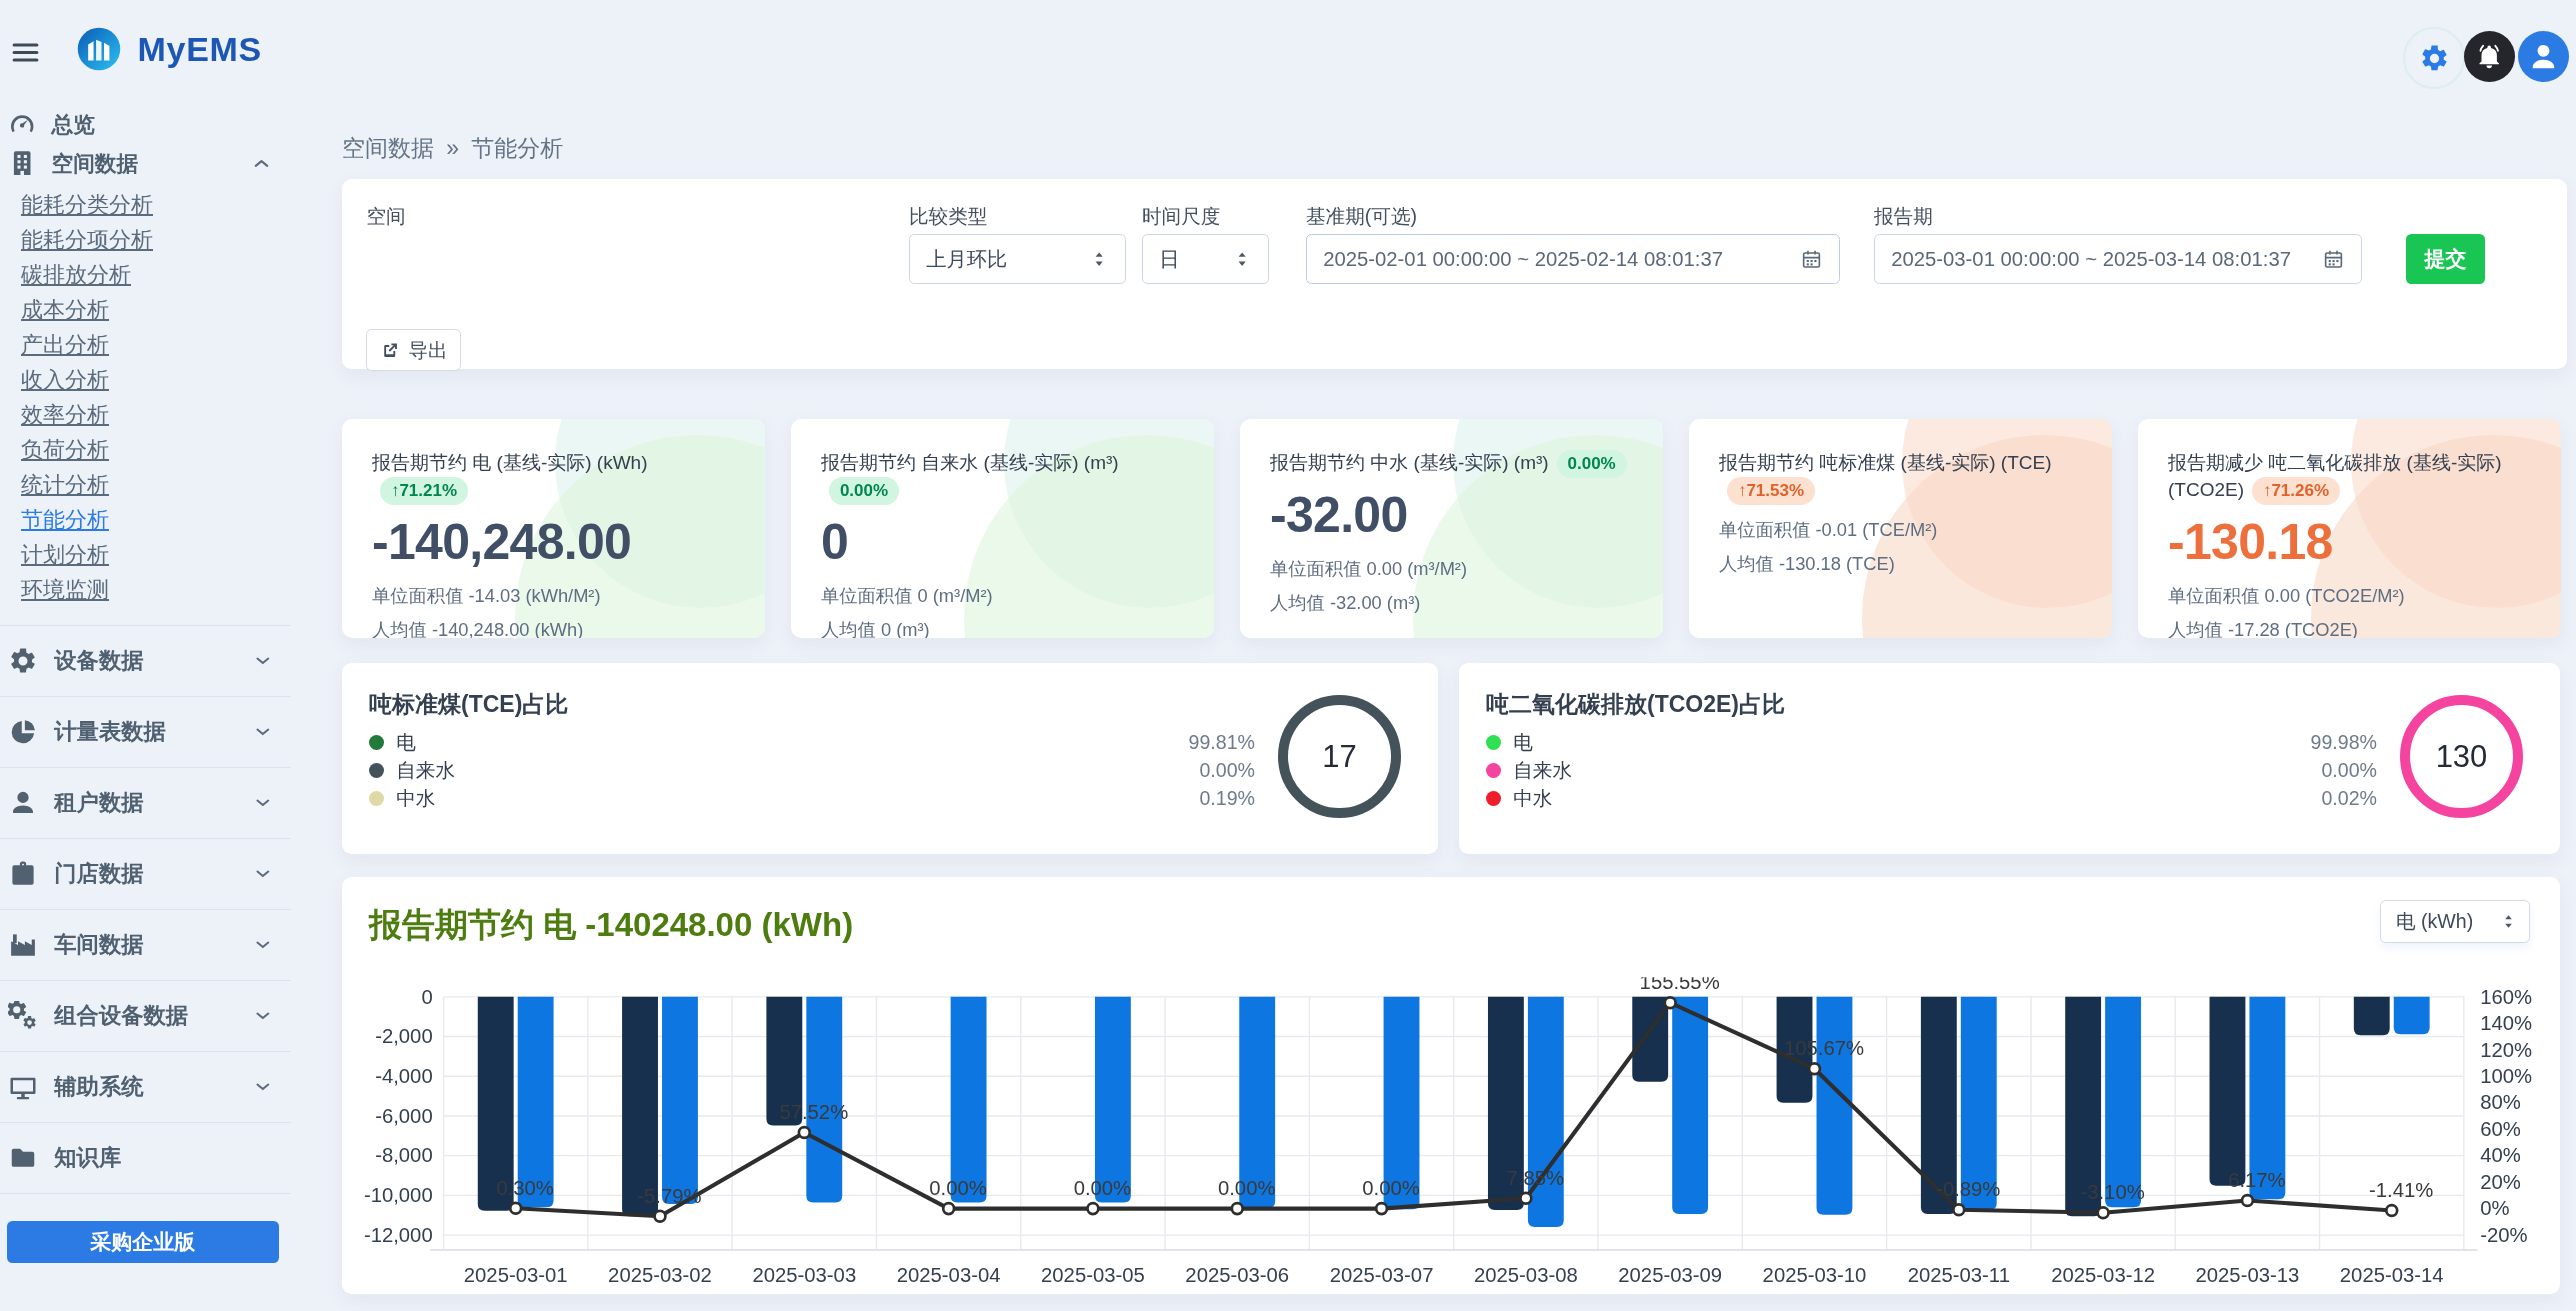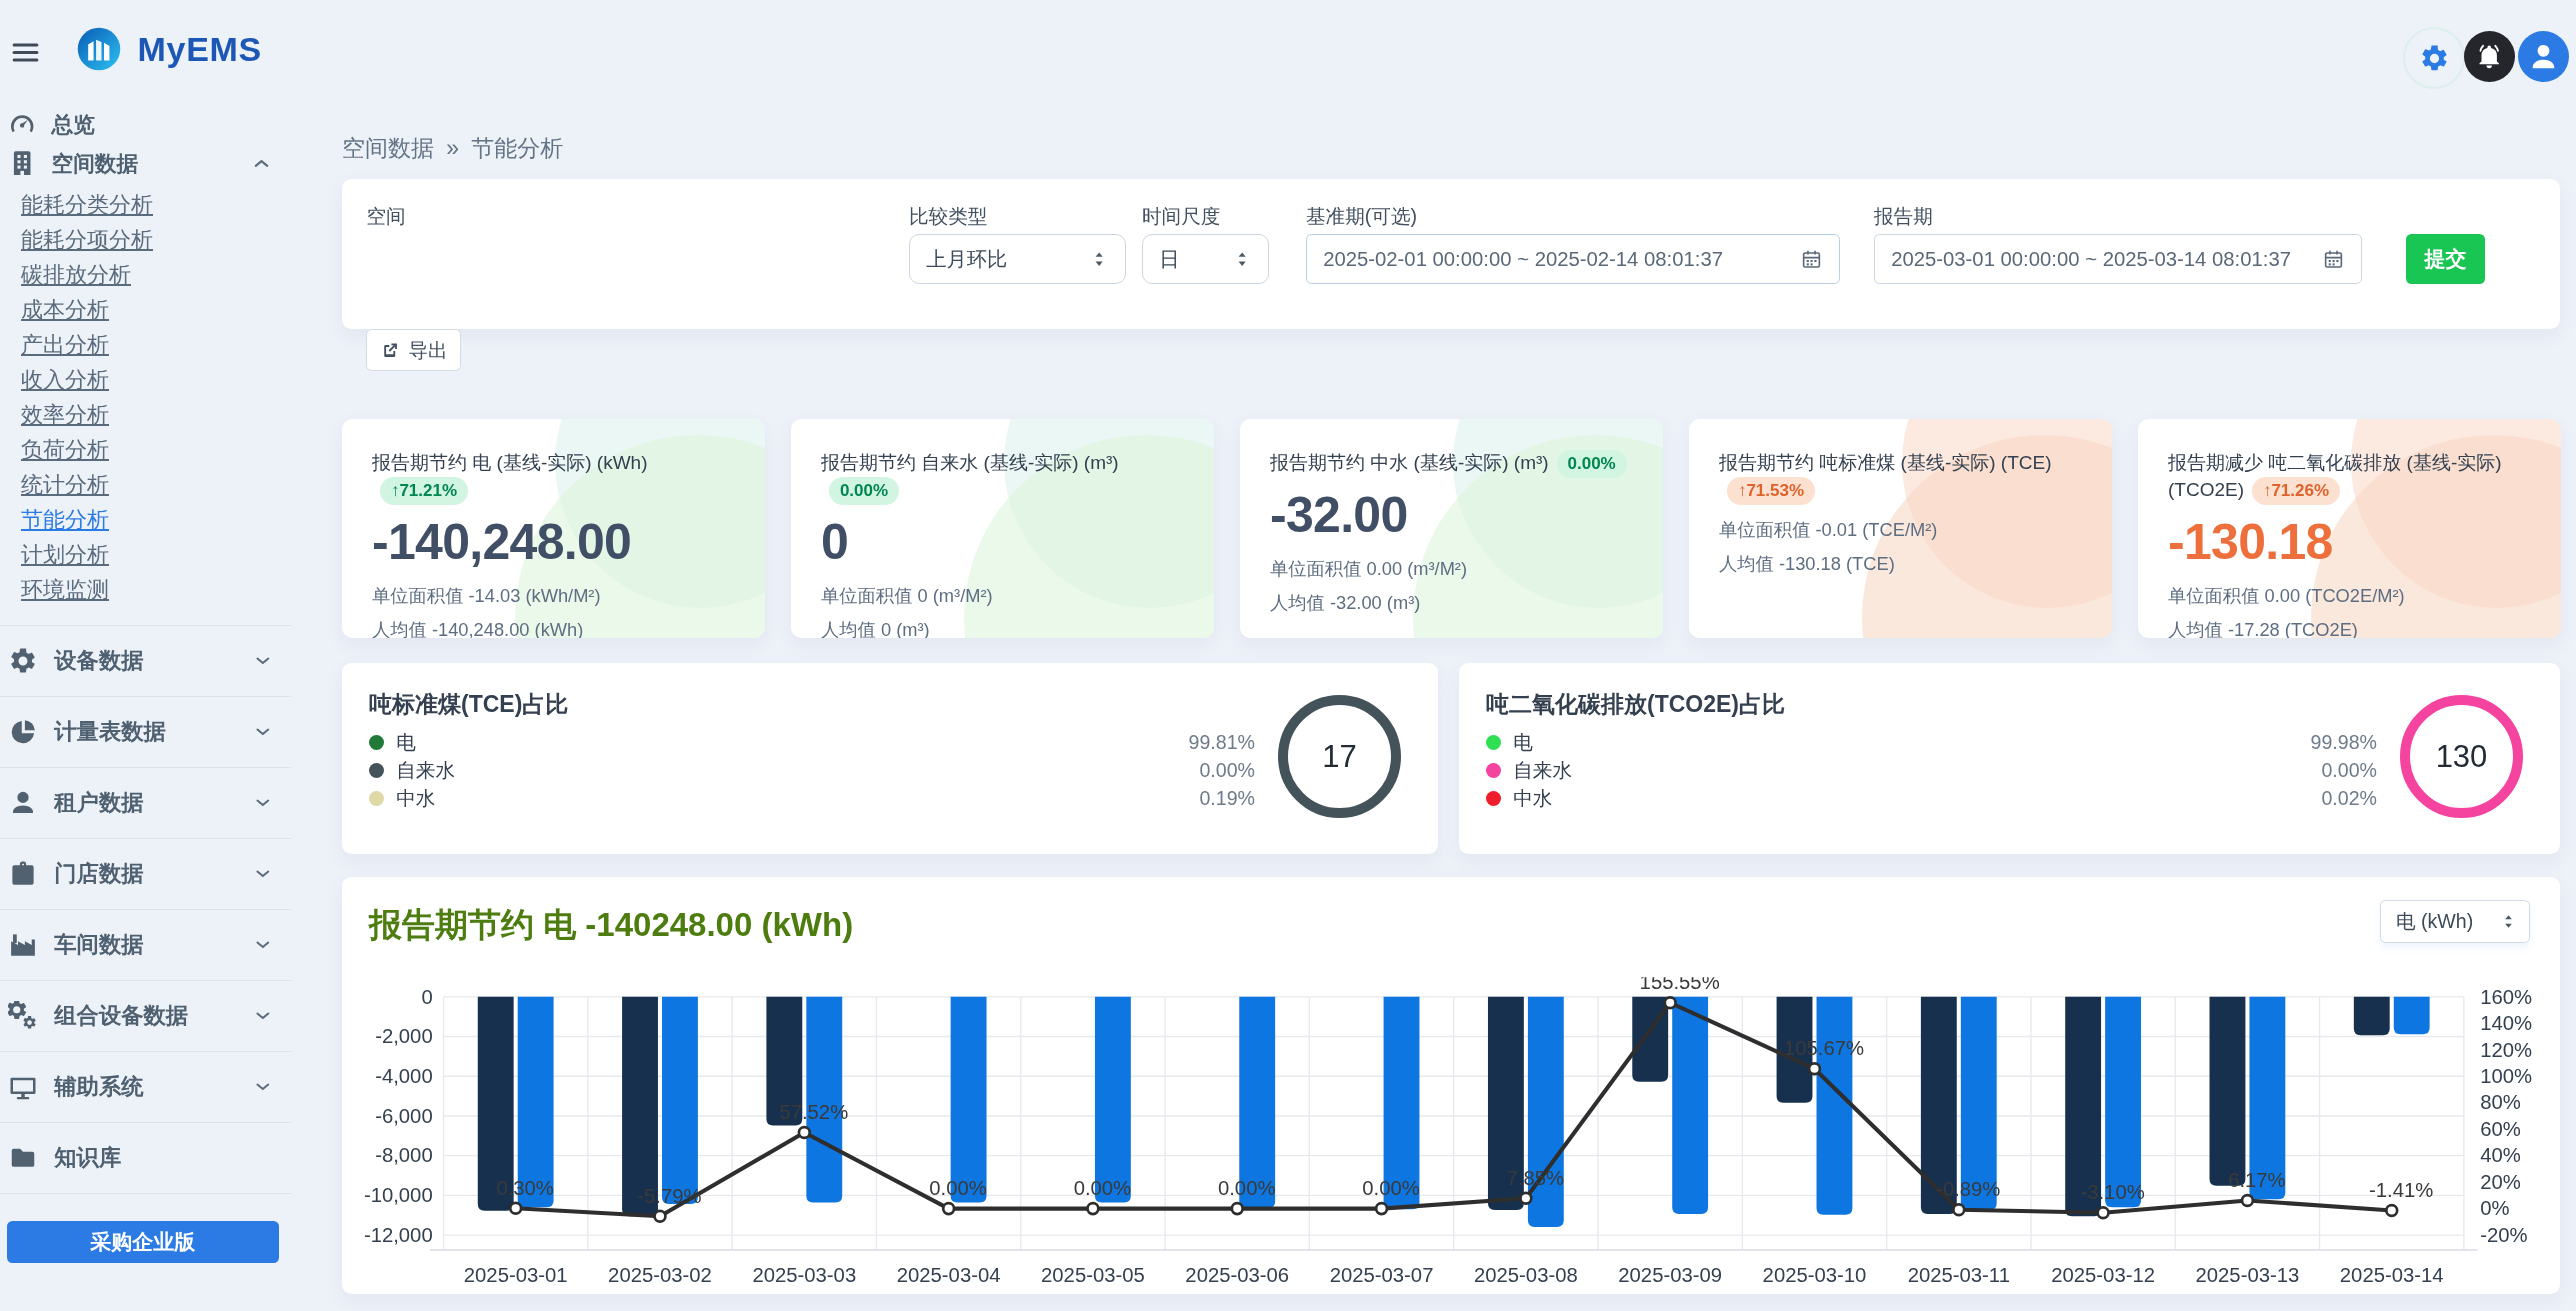--- a/index.html
+++ b/index.html
@@ -46,26 +46,26 @@
   #buy-btn{display:block;margin:27px 0 0 6.8px;width:272px;height:42px;border:none;border-radius:5.4px;
     background:#2c7be5;color:#fff;font-size:21px;font-weight:600;cursor:pointer;
     font-family:"Liberation Sans","DejaVu Sans",sans-serif;}
 
   
   #breadcrumb{left:342px;top:133px;font-size:23px;color:#637487;display:flex;gap:12.2px;align-items:center;}
   #breadcrumb .crumb-link{cursor:pointer;}
 
   
   .panel{position:absolute;background:#fff;border-radius:9.5px;box-shadow:0 6.8px 17.6px rgba(88,103,140,.07);}
-  #filter-panel{left:342px;top:179px;width:2218px;height:150px;}
+  #filter-panel{left:342px;top:179px;width:2218px;height:190px;padding-left:7px;}
   .f-label{position:absolute;font-size:19.6px;color:#42505f;}
   .f-input{position:absolute;height:50px;box-sizing:border-box;border-radius:5.4px;font-size:20.3px;
     display:flex;align-items:center;padding:0 16.2px;color:#3c4a59;background:#fff;border:1.4px solid #ccd6e2;}
   input.f-input{font-family:"Liberation Sans","DejaVu Sans",sans-serif;}
-  .f-select{cursor:pointer;border-radius:10px;}
+  .f-select{cursor:pointer;}
   .f-select .updown{margin-left:auto;width:20.3px;height:20.3px;color:#4b5866;}
   .f-select .updown svg{width:20.3px;height:20.3px;}
   .f-date{cursor:pointer;color:#5a6878;}
   .f-date .cal{margin-left:auto;width:23px;height:23px;color:#5a6878;}
   .f-date .cal svg{width:23px;height:23px;}
   #f-space-input{left:24.4px;top:55px;width:529px;background:#e9eff8;border:1.4px solid #bfd0e5;border-radius:4.1px;}
   #f-compare{left:567px;top:55px;width:217px;}
   #f-period{left:800px;top:55px;width:127px;}
   #f-base{left:964px;top:55px;width:534px;border-color:#b9cde7;}
   #f-report{left:1532px;top:55px;width:488px;}

